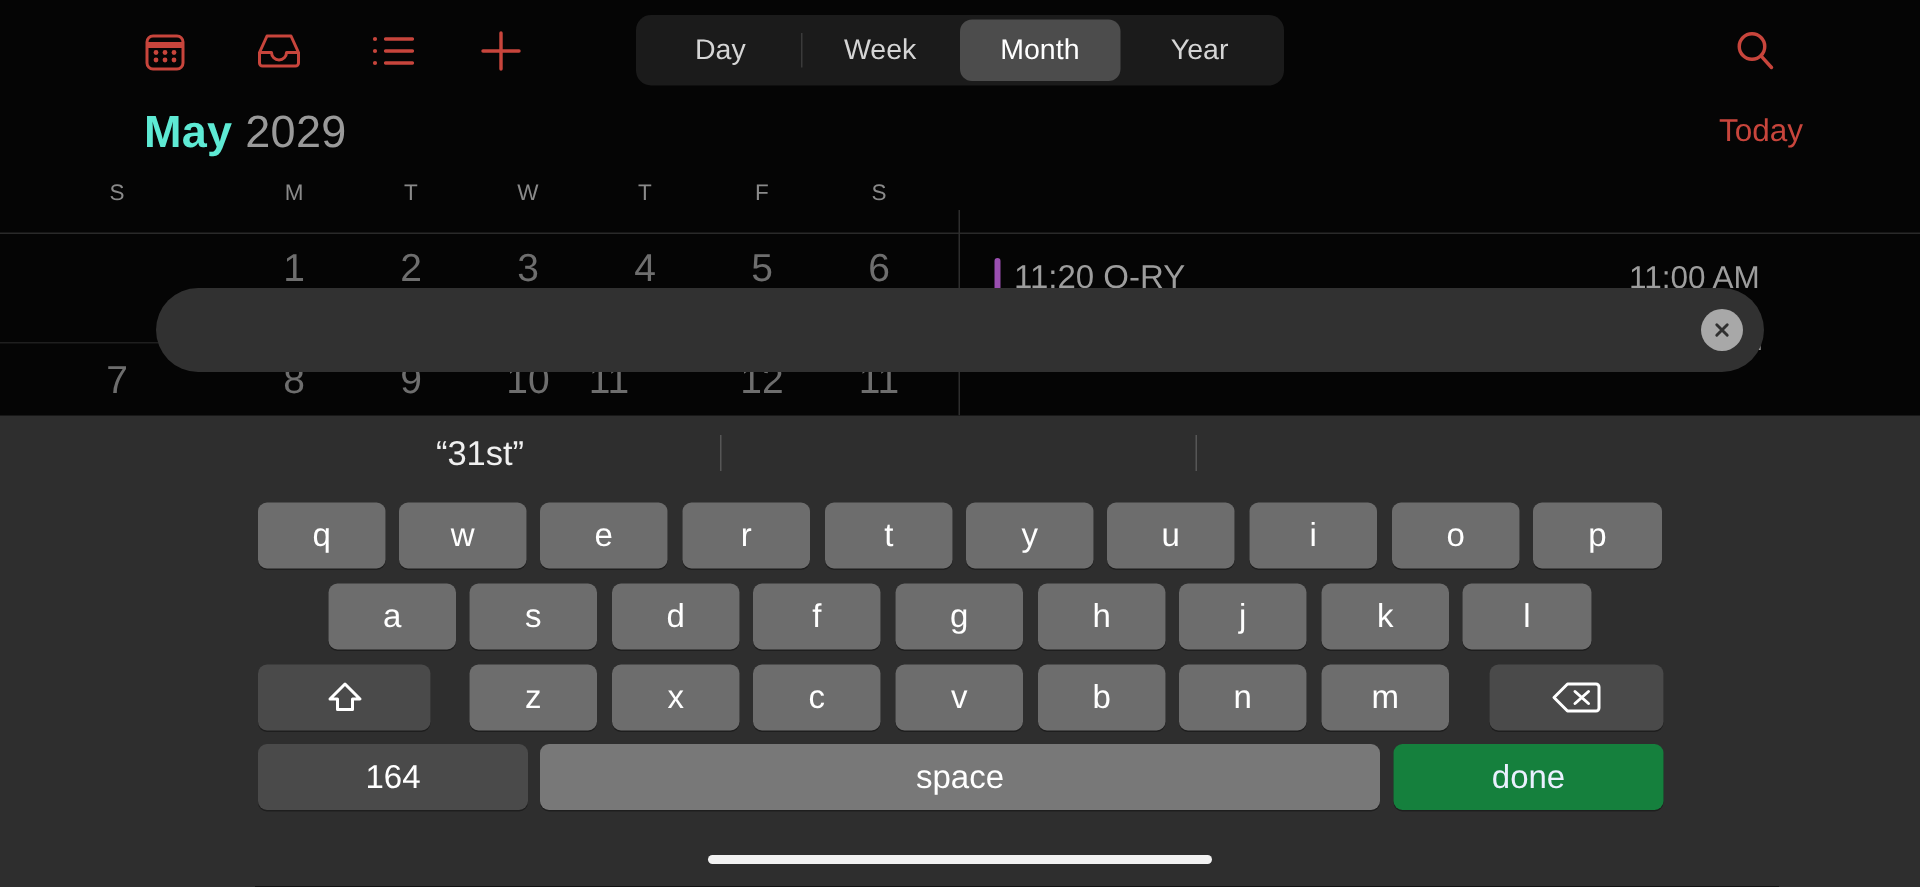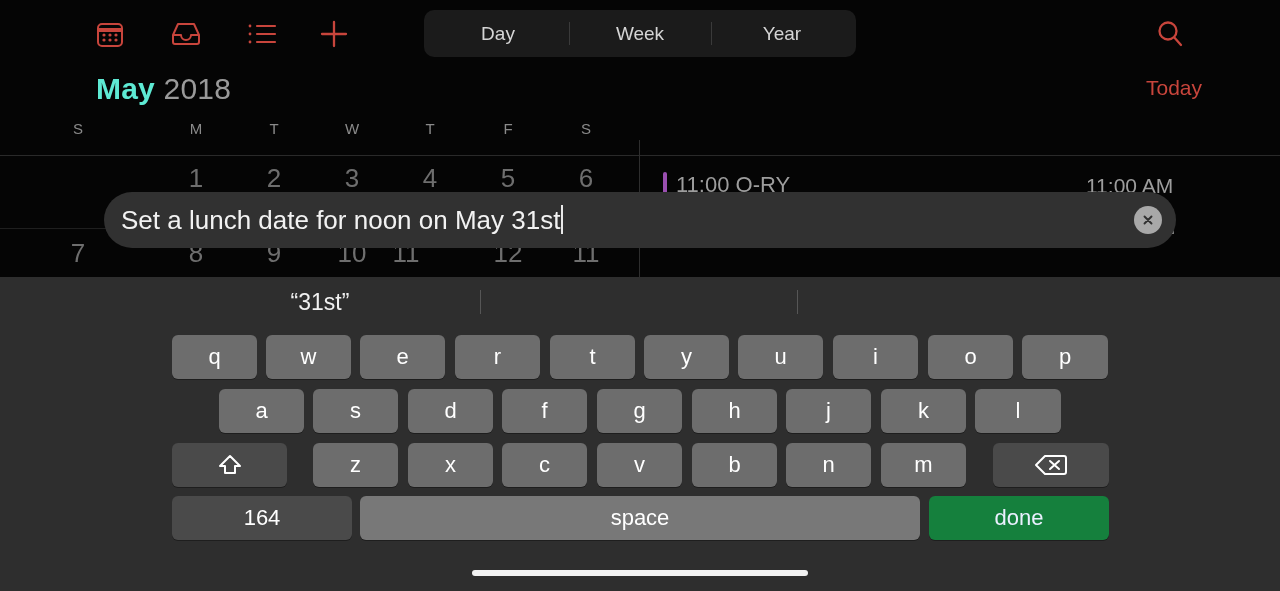--- a/index.html
+++ b/index.html
@@ -191,34 +191,35 @@
 
       <div class="tb-icon" id="ic-plus">
         <svg width="30" height="30" viewBox="0 0 30 30" fill="none" stroke="currentColor" stroke-width="2.3" stroke-linecap="round">
           <path d="M15 3 V27 M3 15 H27"></path>
         </svg>
       </div>
 
       <div class="segmented">
         <div class="seg">Day</div>
         <div class="seg">Week</div>
+        <div class="seg active">Month</div>
         <div class="seg">Year</div>
       </div>
 
       <div class="search-icon">
         <svg width="30" height="30" viewBox="0 0 30 30" fill="none" stroke="currentColor" stroke-width="2.3" stroke-linecap="round">
           <circle cx="13" cy="12" r="8.5"></circle>
           <path d="M19.3 18.6 L26 26"></path>
         </svg>
       </div>
     </div>
 
     <div class="month-title">
       <b>May</b>
-      <span>2018</span>
+      <span>2029</span>
     </div>
 
     <div class="today-btn">Today</div>
 
     <div class="dow-row">
       <div class="dow" style="left:63px">S</div>
       <div class="dow" style="left:181px">M</div>
       <div class="dow" style="left:259px">T</div>
       <div class="dow" style="left:337px">W</div>
       <div class="dow" style="left:415px">T</div>
@@ -239,26 +240,25 @@
 
     <div class="date-cell row2" style="left:48px">7</div>
     <div class="date-cell row2" style="left:166px">8</div>
     <div class="date-cell row2" style="left:244px">9</div>
     <div class="date-cell row2" style="left:322px">10</div>
     <div class="date-cell row2" style="left:376px">11</div>
     <div class="date-cell row2" style="left:478px">12</div>
     <div class="date-cell row2" style="left:556px">11</div>
 
     <div class="ev-bar" style="left:663px; top:172px"></div>
-    <div class="ev" style="left:676px; top:172px">11:00  O-RY</div>
+    <div class="ev" style="left:676px; top:172px">11:20  O-RY</div>
     <div class="ev-time" style="left:1086px; top:174px">11:00 AM</div>
     <div class="ev-time" style="left:1158px; top:215px">M</div>
 
     <div class="input-bar">
-      <span class="input-text"><span>Set a lunch date for noon on May 31st</span><span class="caret"></span></span>
       <div class="clear-btn">
         <svg width="14" height="14" viewBox="0 0 14 14" fill="none" stroke="#303030" stroke-width="1.9" stroke-linecap="round">
           <path d="M3.5 3.5 L10.5 10.5 M10.5 3.5 L3.5 10.5"></path>
         </svg>
       </div>
     </div>
   </div>
 
   <div class="kb">
 

